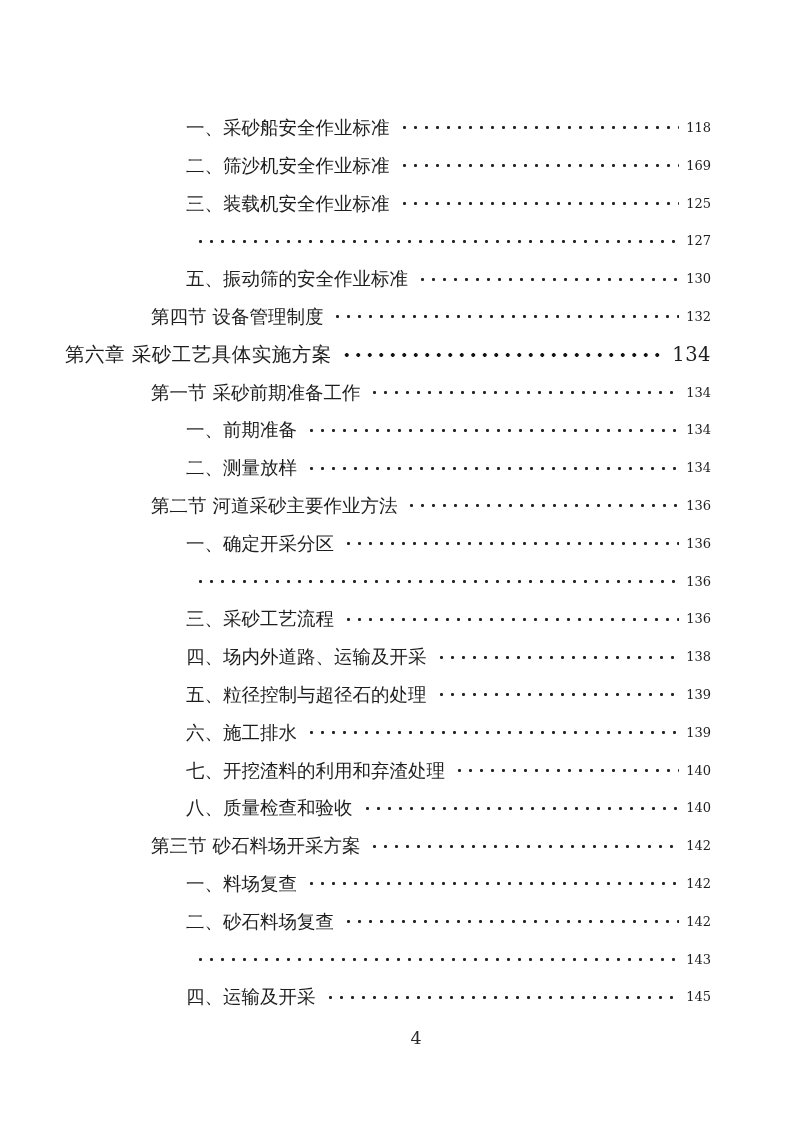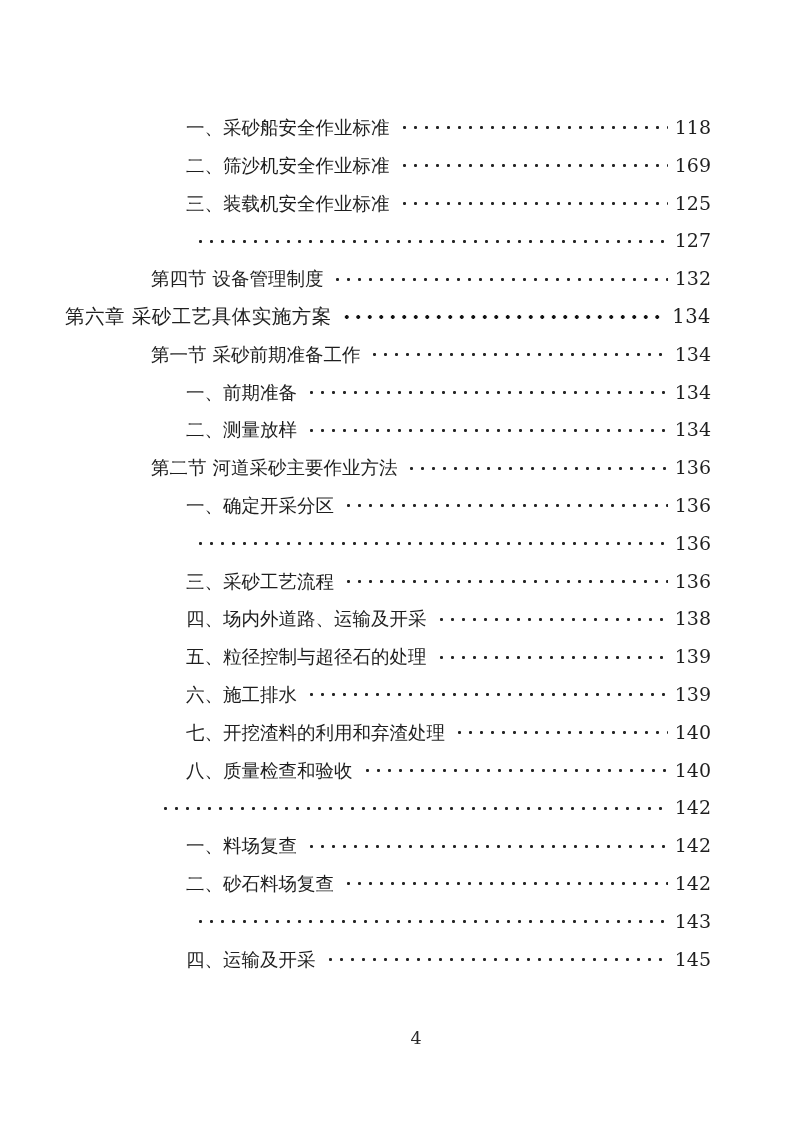--- a/index.html
+++ b/index.html
@@ -52,21 +52,21 @@
     background-repeat: repeat-x;
     background-position: left center;
   }
   .chapter .leader {
     background-image: radial-gradient(circle, #111111 1.7px, transparent 2.1px);
     background-size: 11.5px 11.5px;
   }
   .pagenum {
     white-space: nowrap;
     flex: 0 0 auto;
-    font-size: 19px;
+    font-size: 13px;
   }
   .chapter .pagenum { font-size: 19.5px; }
   .footer {
     position: absolute;
     top: 1028px;
     left: 0;
     width: 100%;
     text-align: center;
     font-size: 17.5px;
     color: #2a2a2a;
@@ -89,20 +89,25 @@
   </div>
       <div class="row item">
     <span class="label">三、装载机安全作业标准</span>
     <span class="leader"></span>
     <span class="pagenum">125</span>
   </div>
       <div class="row item">
     <span class="leader"></span>
     <span class="pagenum">127</span>
   </div>
+      <div class="row item">
+    <span class="label">五、振动筛的安全作业标准</span>
+    <span class="leader"></span>
+    <span class="pagenum">130</span>
+  </div>
       <div class="row section">
     <span class="label">第四节 设备管理制度</span>
     <span class="leader"></span>
     <span class="pagenum">132</span>
   </div>
       <div class="row chapter">
     <span class="label">第六章 采砂工艺具体实施方案</span>
     <span class="leader"></span>
     <span class="pagenum">134</span>
   </div>
@@ -159,20 +164,21 @@
     <span class="label">七、开挖渣料的利用和弃渣处理</span>
     <span class="leader"></span>
     <span class="pagenum">140</span>
   </div>
       <div class="row item">
     <span class="label">八、质量检查和验收</span>
     <span class="leader"></span>
     <span class="pagenum">140</span>
   </div>
       <div class="row section">
+    <span class="label">第三节 砂石料场开采方案</span>
     <span class="leader"></span>
     <span class="pagenum">142</span>
   </div>
       <div class="row item">
     <span class="label">一、料场复查</span>
     <span class="leader"></span>
     <span class="pagenum">142</span>
   </div>
       <div class="row item">
     <span class="label">二、砂石料场复查</span>

